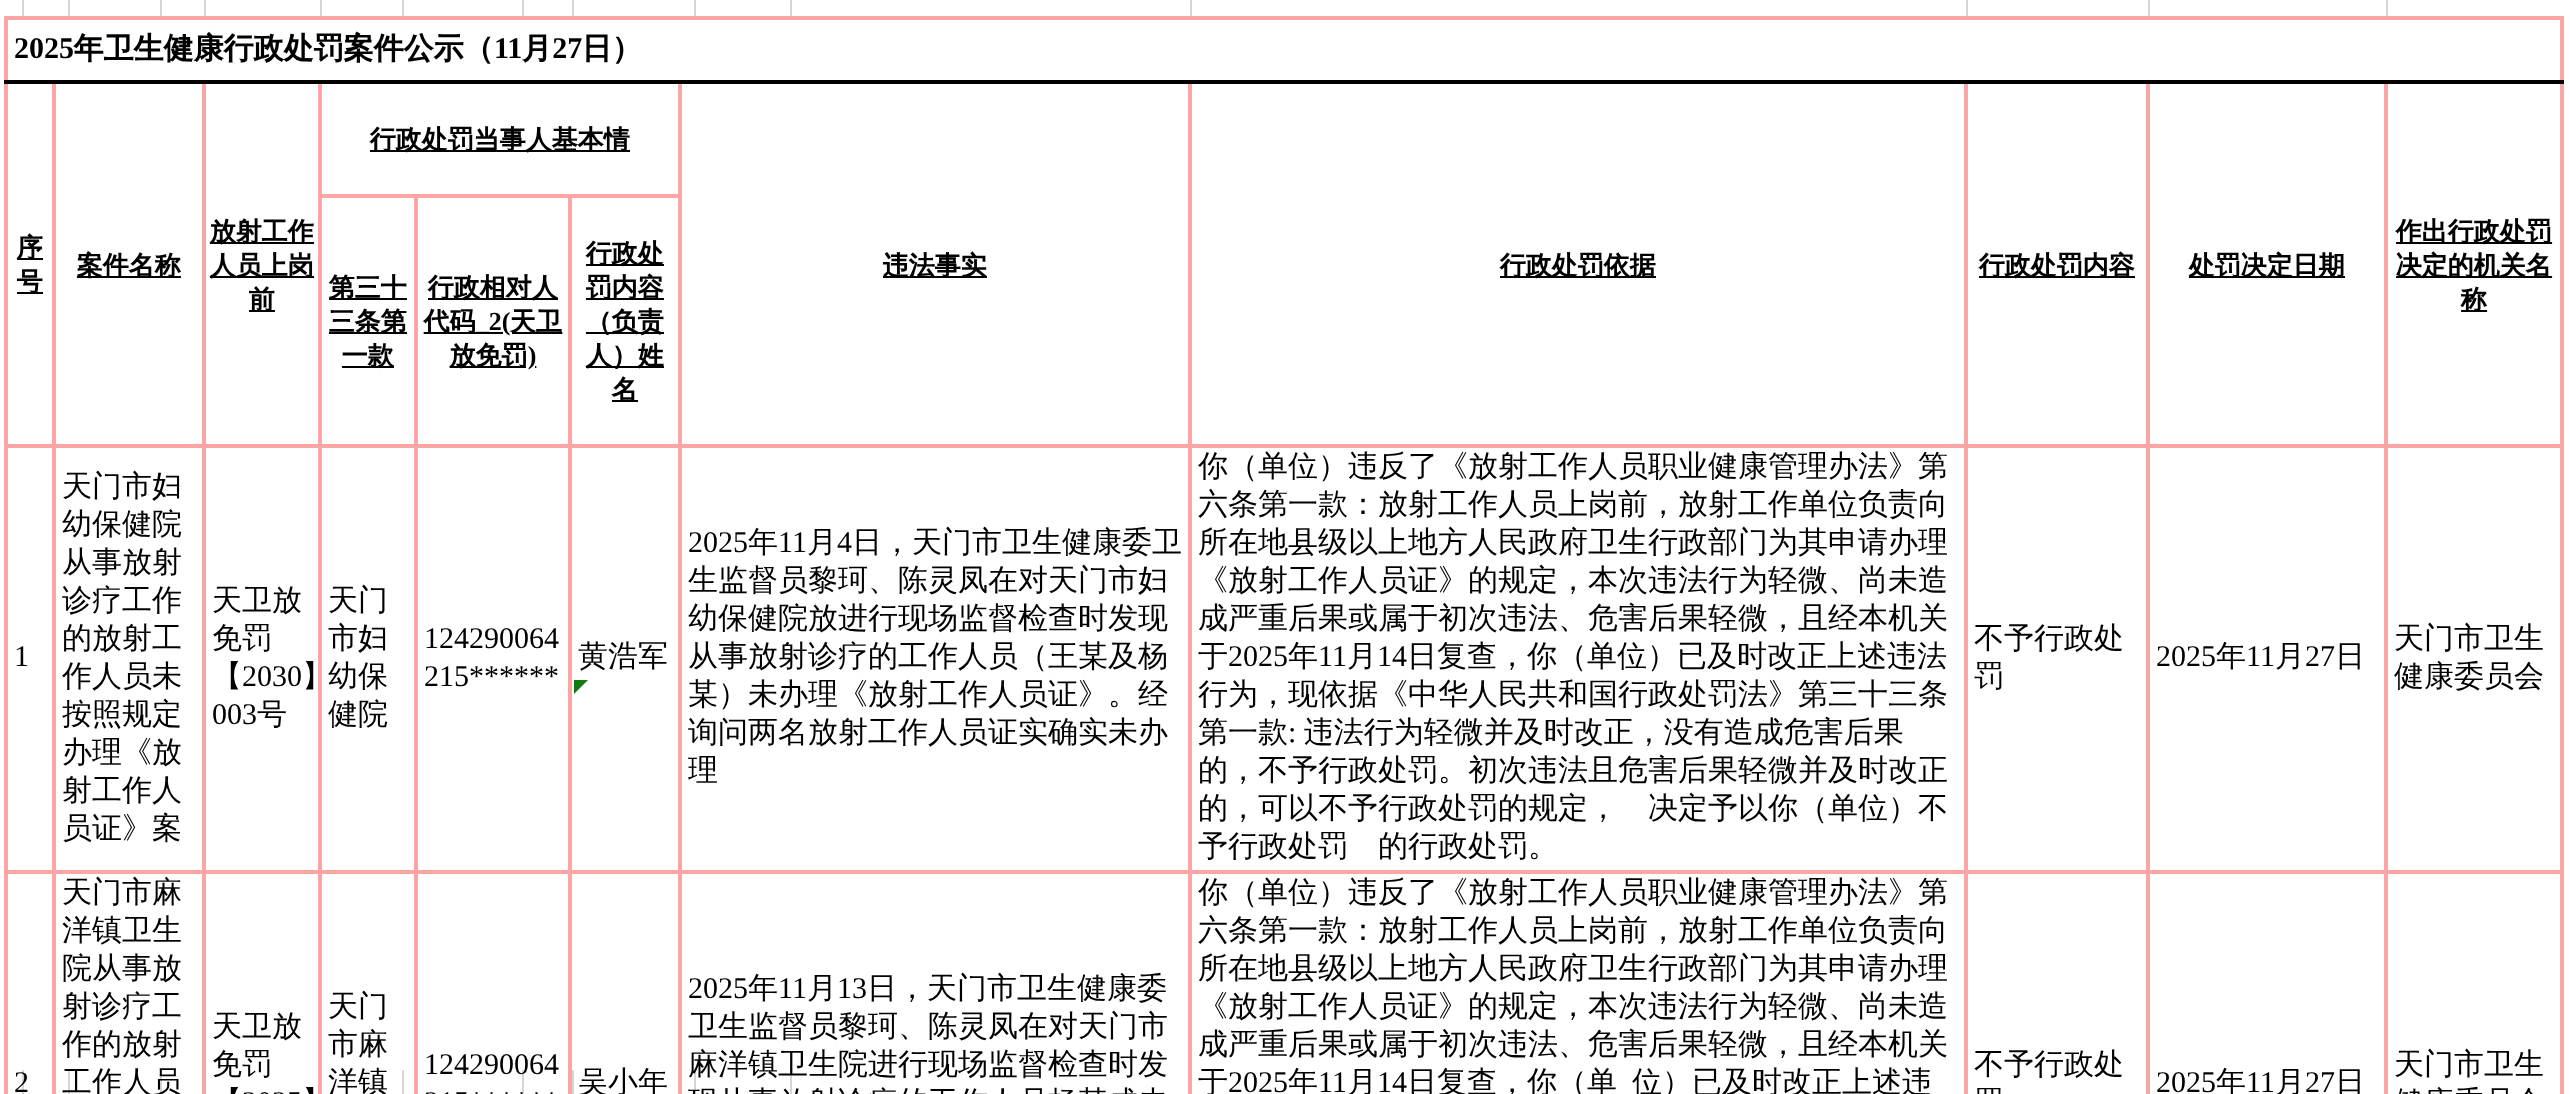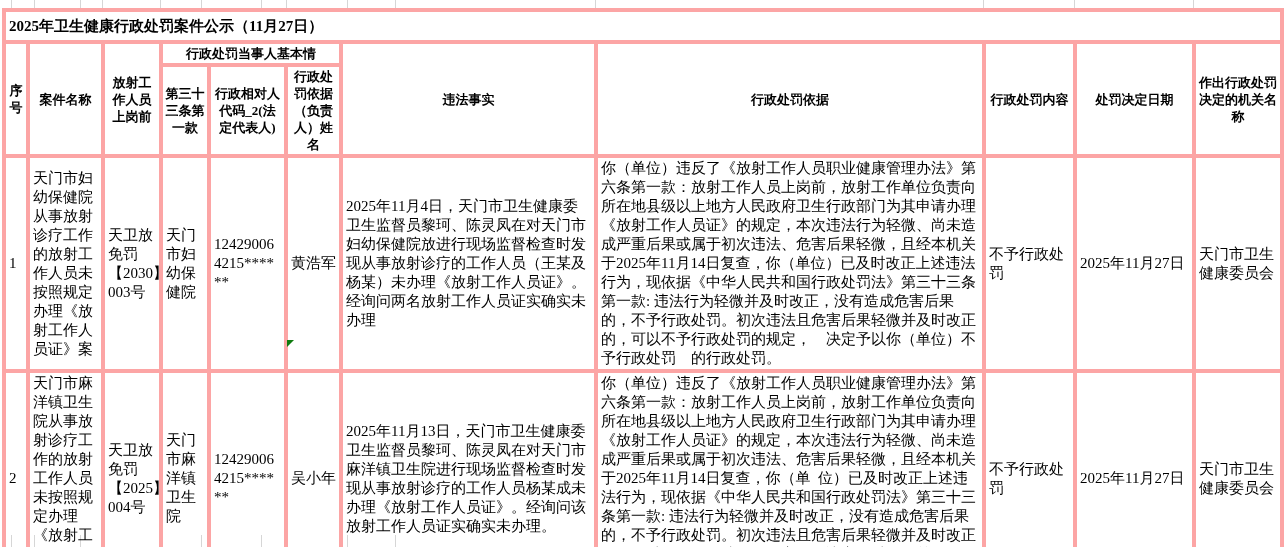--- a/index.html
+++ b/index.html
@@ -19,38 +19,39 @@
   .grid-strip .vline { position: absolute; top: 0; bottom: 0; width: 1px; background: #d6d6d6; }
 
   table#penalty-table {
     position: absolute; left: 2px; top: 8px;
     width: 1278px;
     border-collapse: collapse;
     table-layout: fixed;
     border: 2px solid #000;
   }
   #penalty-table th, #penalty-table td {
-    border: 4px solid #fca5a5;
+    border: 2px solid #fca5a5;
     vertical-align: middle;
     overflow: hidden;
   }
   .title-cell {
     border-bottom: 2px solid #000 !important;
     text-align: center;
     font-weight: bold;
     font-size: 23px;
     padding: 1px 2px;
     white-space: nowrap;
   }
   #penalty-table th {
     font-weight: bold;
     text-align: center;
     font-size: 13px;
     line-height: 17px;
-    padding: 1px 2px;
+    padding: 19px 2px;
+    text-decoration: underline;
   }
   th.party-group {
     font-size: 16px;
     line-height: 16px;
     white-space: nowrap;
     padding: 0;
   }
   #penalty-table td {
     font-size: 15px;
     line-height: 19px;
@@ -134,22 +135,22 @@
       <th rowspan="2">放射工作人员上岗前</th>
       <th colspan="3" class="party-group">行政处罚当事人基本情</th>
       <th rowspan="2">违法事实</th>
       <th rowspan="2">行政处罚依据</th>
       <th rowspan="2">行政处罚内容</th>
       <th rowspan="2">处罚决定日期</th>
       <th rowspan="2">作出行政处罚决定的机关名称</th>
     </tr>
     <tr style="height:72px">
       <th>第三十三条第一款</th>
-      <th>行政相对人代码_2(法定代表人)</th>
-      <th>行政处罚依据（负责人）姓名</th>
+      <th>行政相对人代码_2(天卫放免罚)</th>
+      <th>行政处罚内容（负责人）姓名</th>
     </tr>
 
     <tr style="height:208px">
       <td class="c-no">1</td>
       <td class="c-case">天门市妇幼保健院从事放射诊疗工作的放射工作人员未按照规定办理《放射工作人员证》案</td>
       <td>天卫放免罚【2030】003号</td>
       <td class="c-unit">天门市妇幼保健院</td>
       <td class="c-code">124290064215******</td>
       <td>黄浩军</td>
       <td>2025年11月4日，天门市卫生健康委卫生监督员黎珂、陈灵凤在对天门市妇幼保健院放进行现场监督检查时发现从事放射诊疗的工作人员（王某及杨某）未办理《放射工作人员证》。经询问两名放射工作人员证实确实未办理</td>

